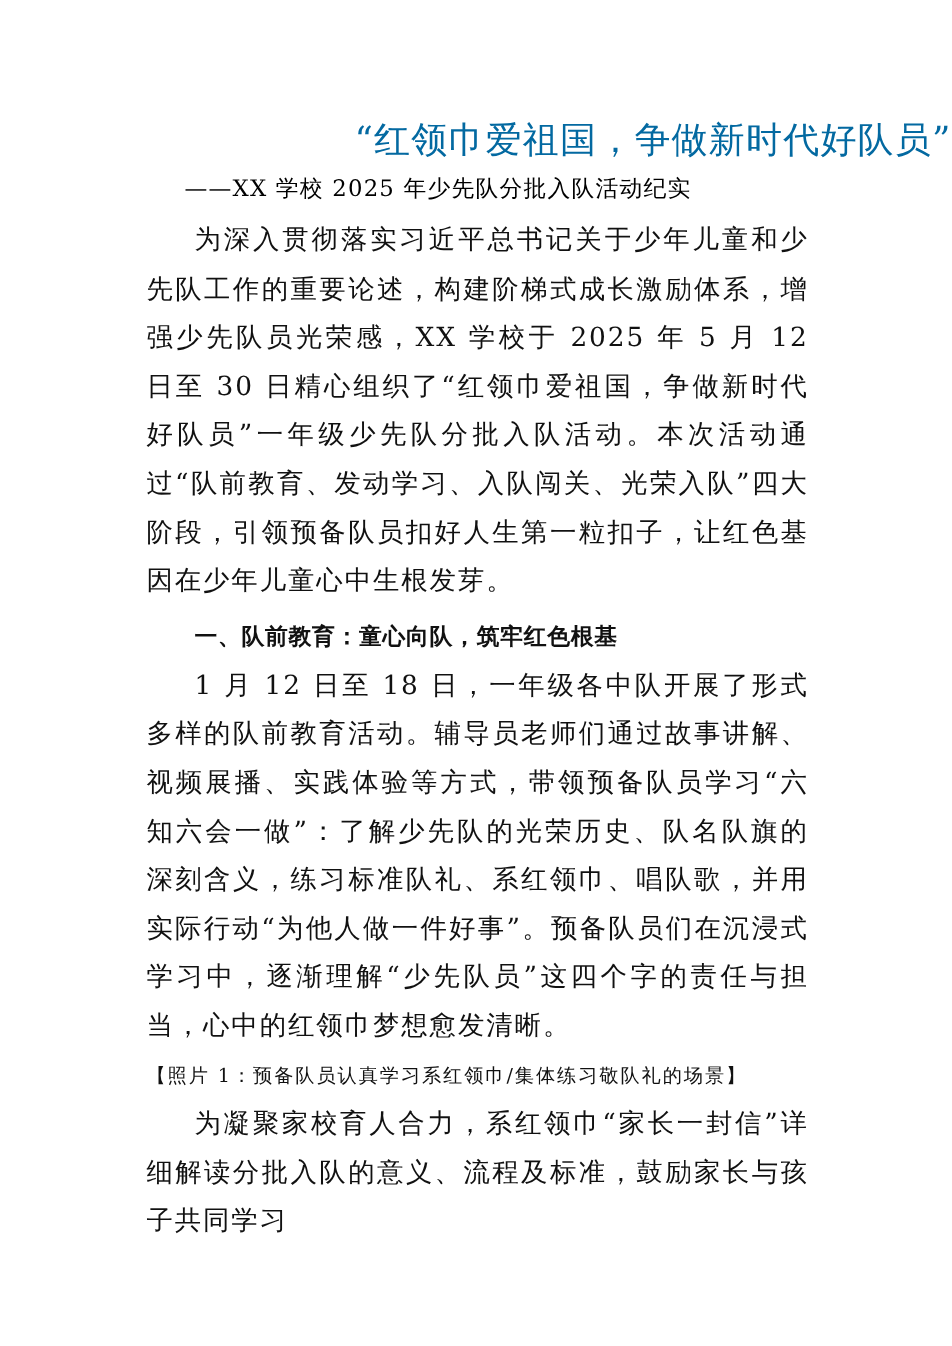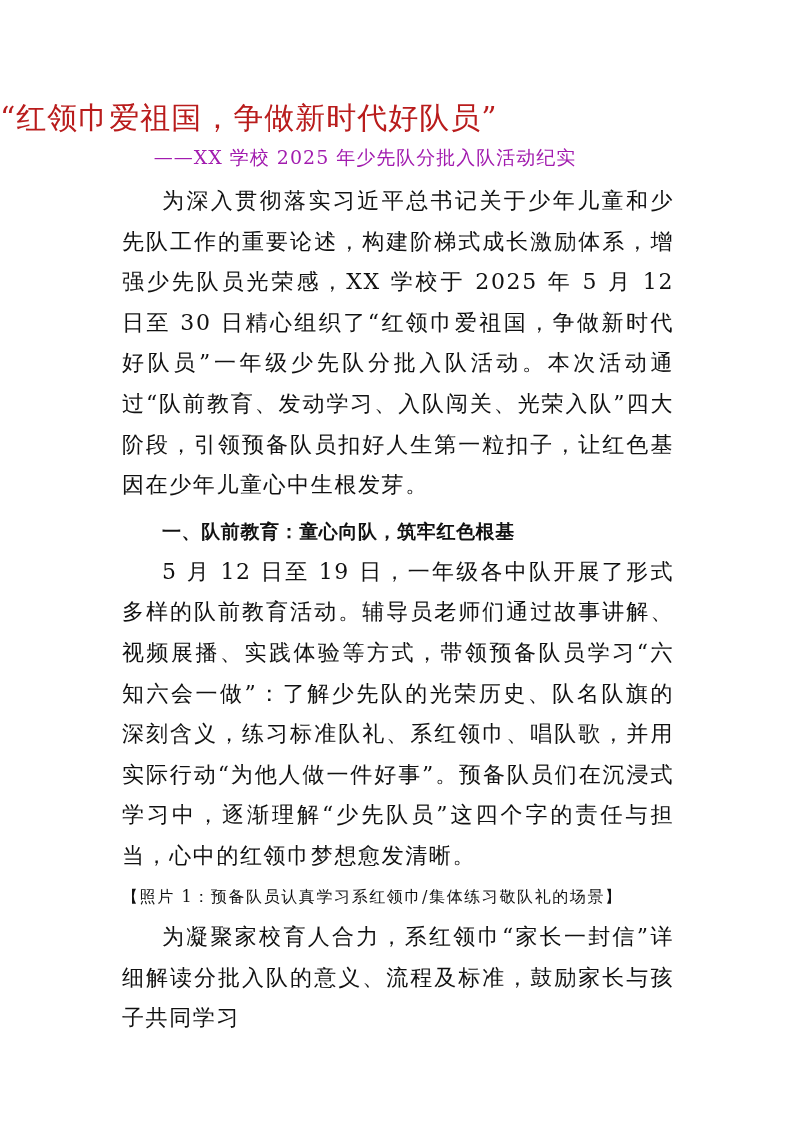--- a/index.html
+++ b/index.html
@@ -1,42 +1,42 @@
 <!DOCTYPE html>
 <html><head>
 <meta charset="utf-8">
 <style>
   html, body { margin:0; padding:0; background:#ffffff; }
   body { width:793px; height:1122px; position:relative; overflow:hidden;
          font-family:"DejaVu Serif","Liberation Serif",serif; color:#111; }
   .page { position:absolute; left:0; top:0; width:793px; height:1122px; background:#fff; }
-  .title { position:absolute; left:0; width:793px; top:98px; text-align:left;
-           font-size:30px; line-height:40px; letter-spacing:1px; color:#b91c1c; }
+  .title { position:absolute; left:0; width:793px; top:98px; text-align:right;
+           font-size:30px; line-height:40px; letter-spacing:1px; color:#0369a1; }
   .subtitle { position:absolute; left:0; width:730px; top:142px; text-align:center;
-              font-size:19px; line-height:30px; letter-spacing:1px; color:#a21caf; }
+              font-size:19px; line-height:30px; letter-spacing:1px; color:#000000; }
   .body { position:absolute; left:122px; width:552px; top:181px; }
   .para { font-size:22px; line-height:40.6px; text-indent:40px; margin:0;
           text-align:justify; letter-spacing:1.6px; word-break:break-all; }
   .heading { font-family:"DejaVu Sans","Liberation Sans",sans-serif; font-weight:bold;
              font-size:19px; line-height:42px; text-indent:40px; margin:4px 0 0 0; letter-spacing:0.6px; }
   .caption { font-size:16px; line-height:40.6px; margin:0; text-indent:0; letter-spacing:1.6px; word-break:break-all; }
 </style>
 </head>
 <body>
 
 <div class="page">
   <div class="title">“红领巾爱祖国，争做新时代好队员”</div>
   <div class="subtitle">——XX 学校 2025 年少先队分批入队活动纪实</div>
 
   <div class="body">
     <p class="para">为深入贯彻落实习近平总书记关于少年儿童和少先队工作的重要论述，构建阶梯式成长激励体系，增强少先队员光荣感，XX 学校于 2025 年 5 月 12 日至 30 日精心组织了“红领巾爱祖国，争做新时代好队员”一年级少先队分批入队活动。本次活动通过“队前教育、发动学习、入队闯关、光荣入队”四大阶段，引领预备队员扣好人生第一粒扣子，让红色基因在少年儿童心中生根发芽。</p>
 
     <div>
       <p class="heading">一、队前教育：童心向队，筑牢红色根基</p>
-      <p class="para">5 月 12 日至 19 日，一年级各中队开展了形式多样的队前教育活动。辅导员老师们通过故事讲解、视频展播、实践体验等方式，带领预备队员学习“六知六会一做”：了解少先队的光荣历史、队名队旗的深刻含义，练习标准队礼、系红领巾、唱队歌，并用实际行动“为他人做一件好事”。预备队员们在沉浸式学习中，逐渐理解“少先队员”这四个字的责任与担当，心中的红领巾梦想愈发清晰。</p>
+      <p class="para">1 月 12 日至 18 日，一年级各中队开展了形式多样的队前教育活动。辅导员老师们通过故事讲解、视频展播、实践体验等方式，带领预备队员学习“六知六会一做”：了解少先队的光荣历史、队名队旗的深刻含义，练习标准队礼、系红领巾、唱队歌，并用实际行动“为他人做一件好事”。预备队员们在沉浸式学习中，逐渐理解“少先队员”这四个字的责任与担当，心中的红领巾梦想愈发清晰。</p>
       <p class="caption">【照片 1：预备队员认真学习系红领巾/集体练习敬队礼的场景】</p>
     </div>
 
     <div>
       <p class="para">为凝聚家校育人合力，系红领巾“家长一封信”详细解读分批入队的意义、流程及标准，鼓励家长与孩子共同学习</p>
     </div>
   </div>
 </div>
 
 </body></html>

